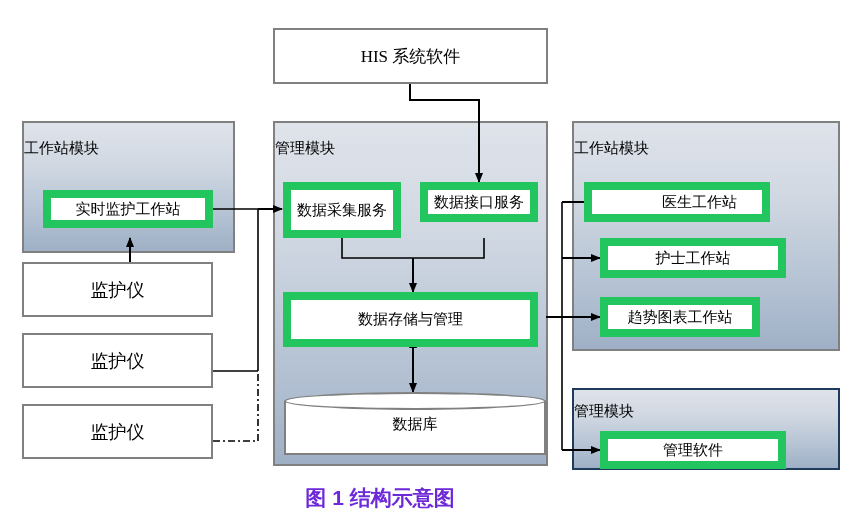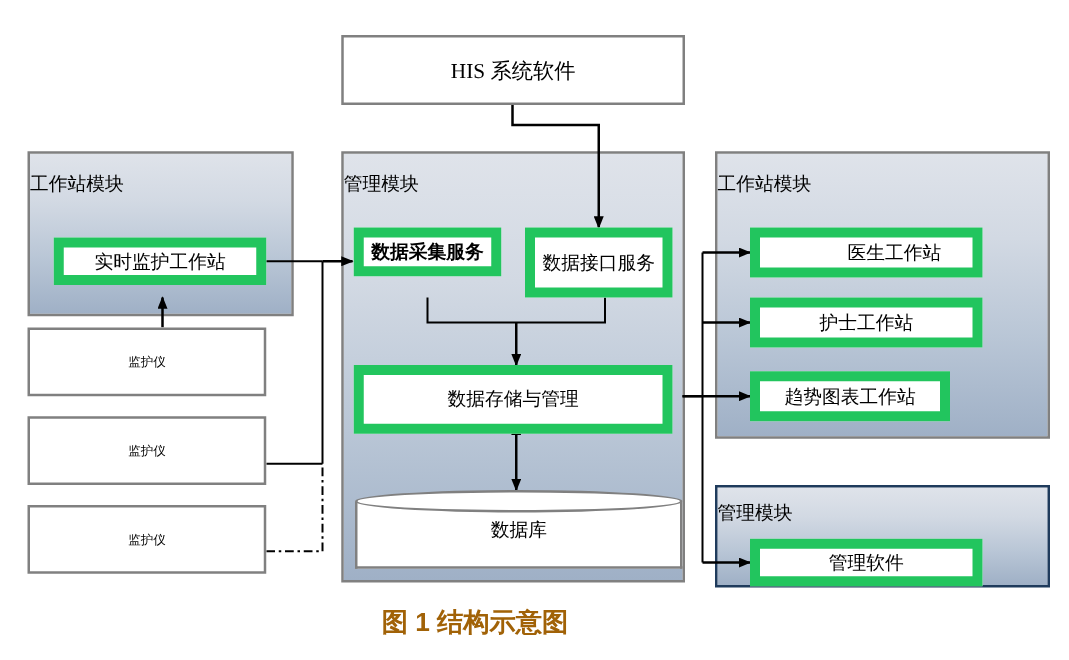--- a/index.html
+++ b/index.html
@@ -28,21 +28,21 @@
     align-items: center;
     justify-content: center;
     text-align: center;
     color: #000000;
     z-index: 3;
   }
   
   .box {
     background: #ffffff;
     border: 2px solid #808080;
-    font-size: 10px;
+    font-size: 18px;
   }
   
   .panel {
     background: linear-gradient(to bottom, #dfe3ea 0%, #d2d9e3 30%, #b9c6d6 65%, #9fb0c6 100%);
     border: 2px solid #808080;
     align-items: flex-start;
     justify-content: flex-start;
     z-index: 1;
   }
   .panel.navy {
@@ -103,21 +103,21 @@
     color: #000000;
     font-family: Liberation Serif, serif;
   }
   #caption {
     position: absolute;
     left: 0;
     width: 760px;
     text-align: center;
     font-weight: bold;
     font-size: 21px;
-    color: #a16207;
+    color: #6d28d9;
   }
   svg#links {
     position: absolute;
     left: 0;
     top: 0;
     width: 855px;
     height: 528px;
     z-index: 2;
     pointer-events: none;
   }
@@ -182,43 +182,43 @@
   </div>
 
   <div class="node box" style="left:22px; top:404px; width:191px; height:55px;">
     <span>监护仪</span>
   </div>
 
   <div class="node panel" style="left:273px; top:121px; width:275px; height:345px; padding-top:17px;">
     <span class="panel-title">管理模块</span>
   </div>
 
-  <div class="node inner" style="left:283px; top:182px; width:118px; height:39px;font-weight:bold;">
+  <div class="node inner" style="left:283px; top:182px; width:118px; height:56px;">
     <span>数据采集服务</span>
   </div>
 
-  <div class="node inner" style="left:420px; top:182px; width:118px; height:56px;">
+  <div class="node inner" style="left:420px; top:182px; width:118px; height:40px;">
     <span>数据接口服务</span>
   </div>
 
   <div class="node inner" style="left:283px; top:292px; width:255px; height:55px;">
     <span>数据存储与管理</span>
   </div>
 
   <div class="cylinder" style="left:284px; top:392px; width:262px; height:63px;">
     <div class="cyl-body"></div>
     <div class="cyl-top"></div>
     <div class="cyl-label">数据库</div>
   </div>
 
   <div class="node panel" style="left:572px; top:121px; width:268px; height:230px; padding-top:17px;">
     <span class="panel-title">工作站模块</span>
   </div>
 
-  <div class="node inner" style="left:600px; top:182px; width:186px; height:40px;padding-left:45px;">
+  <div class="node inner" style="left:584px; top:182px; width:186px; height:40px;padding-left:45px;">
     <span>医生工作站</span>
   </div>
 
   <div class="node inner" style="left:600px; top:238px; width:186px; height:40px;text-align:right;">
     <span>护士工作站</span>
   </div>
 
   <div class="node inner" style="left:600px; top:297px; width:160px; height:40px;">
     <span>趋势图表工作站</span>
   </div>

